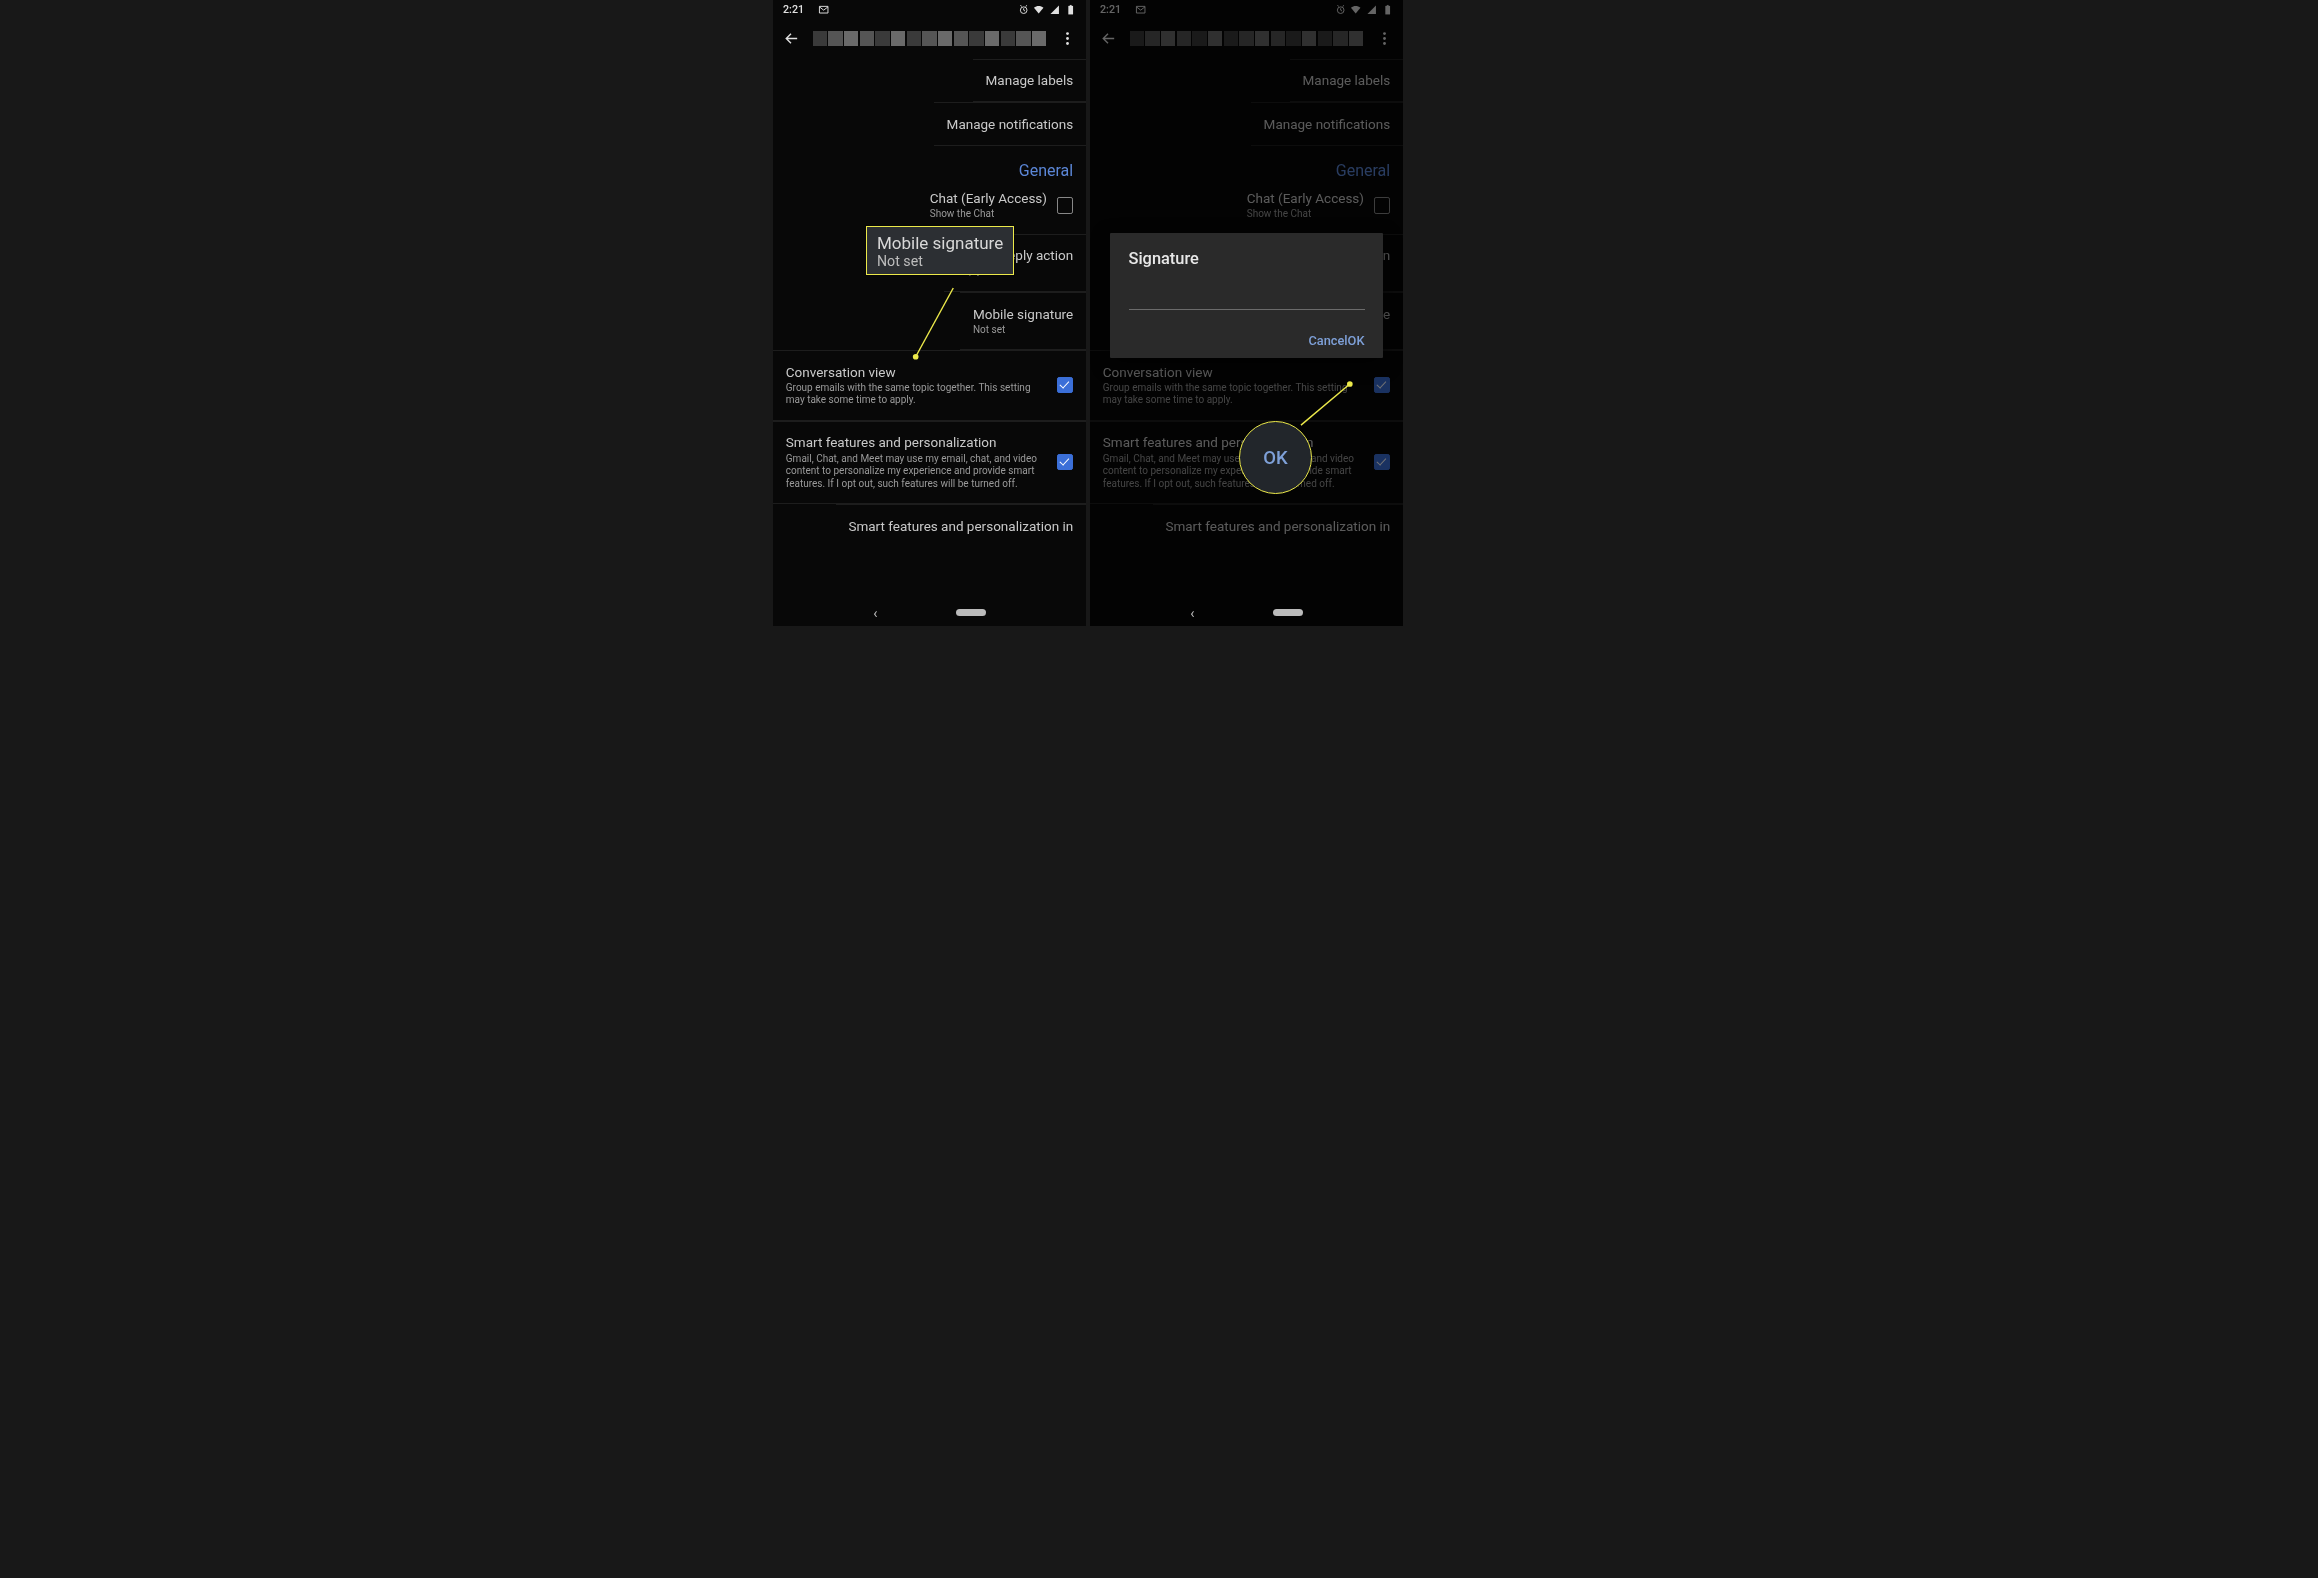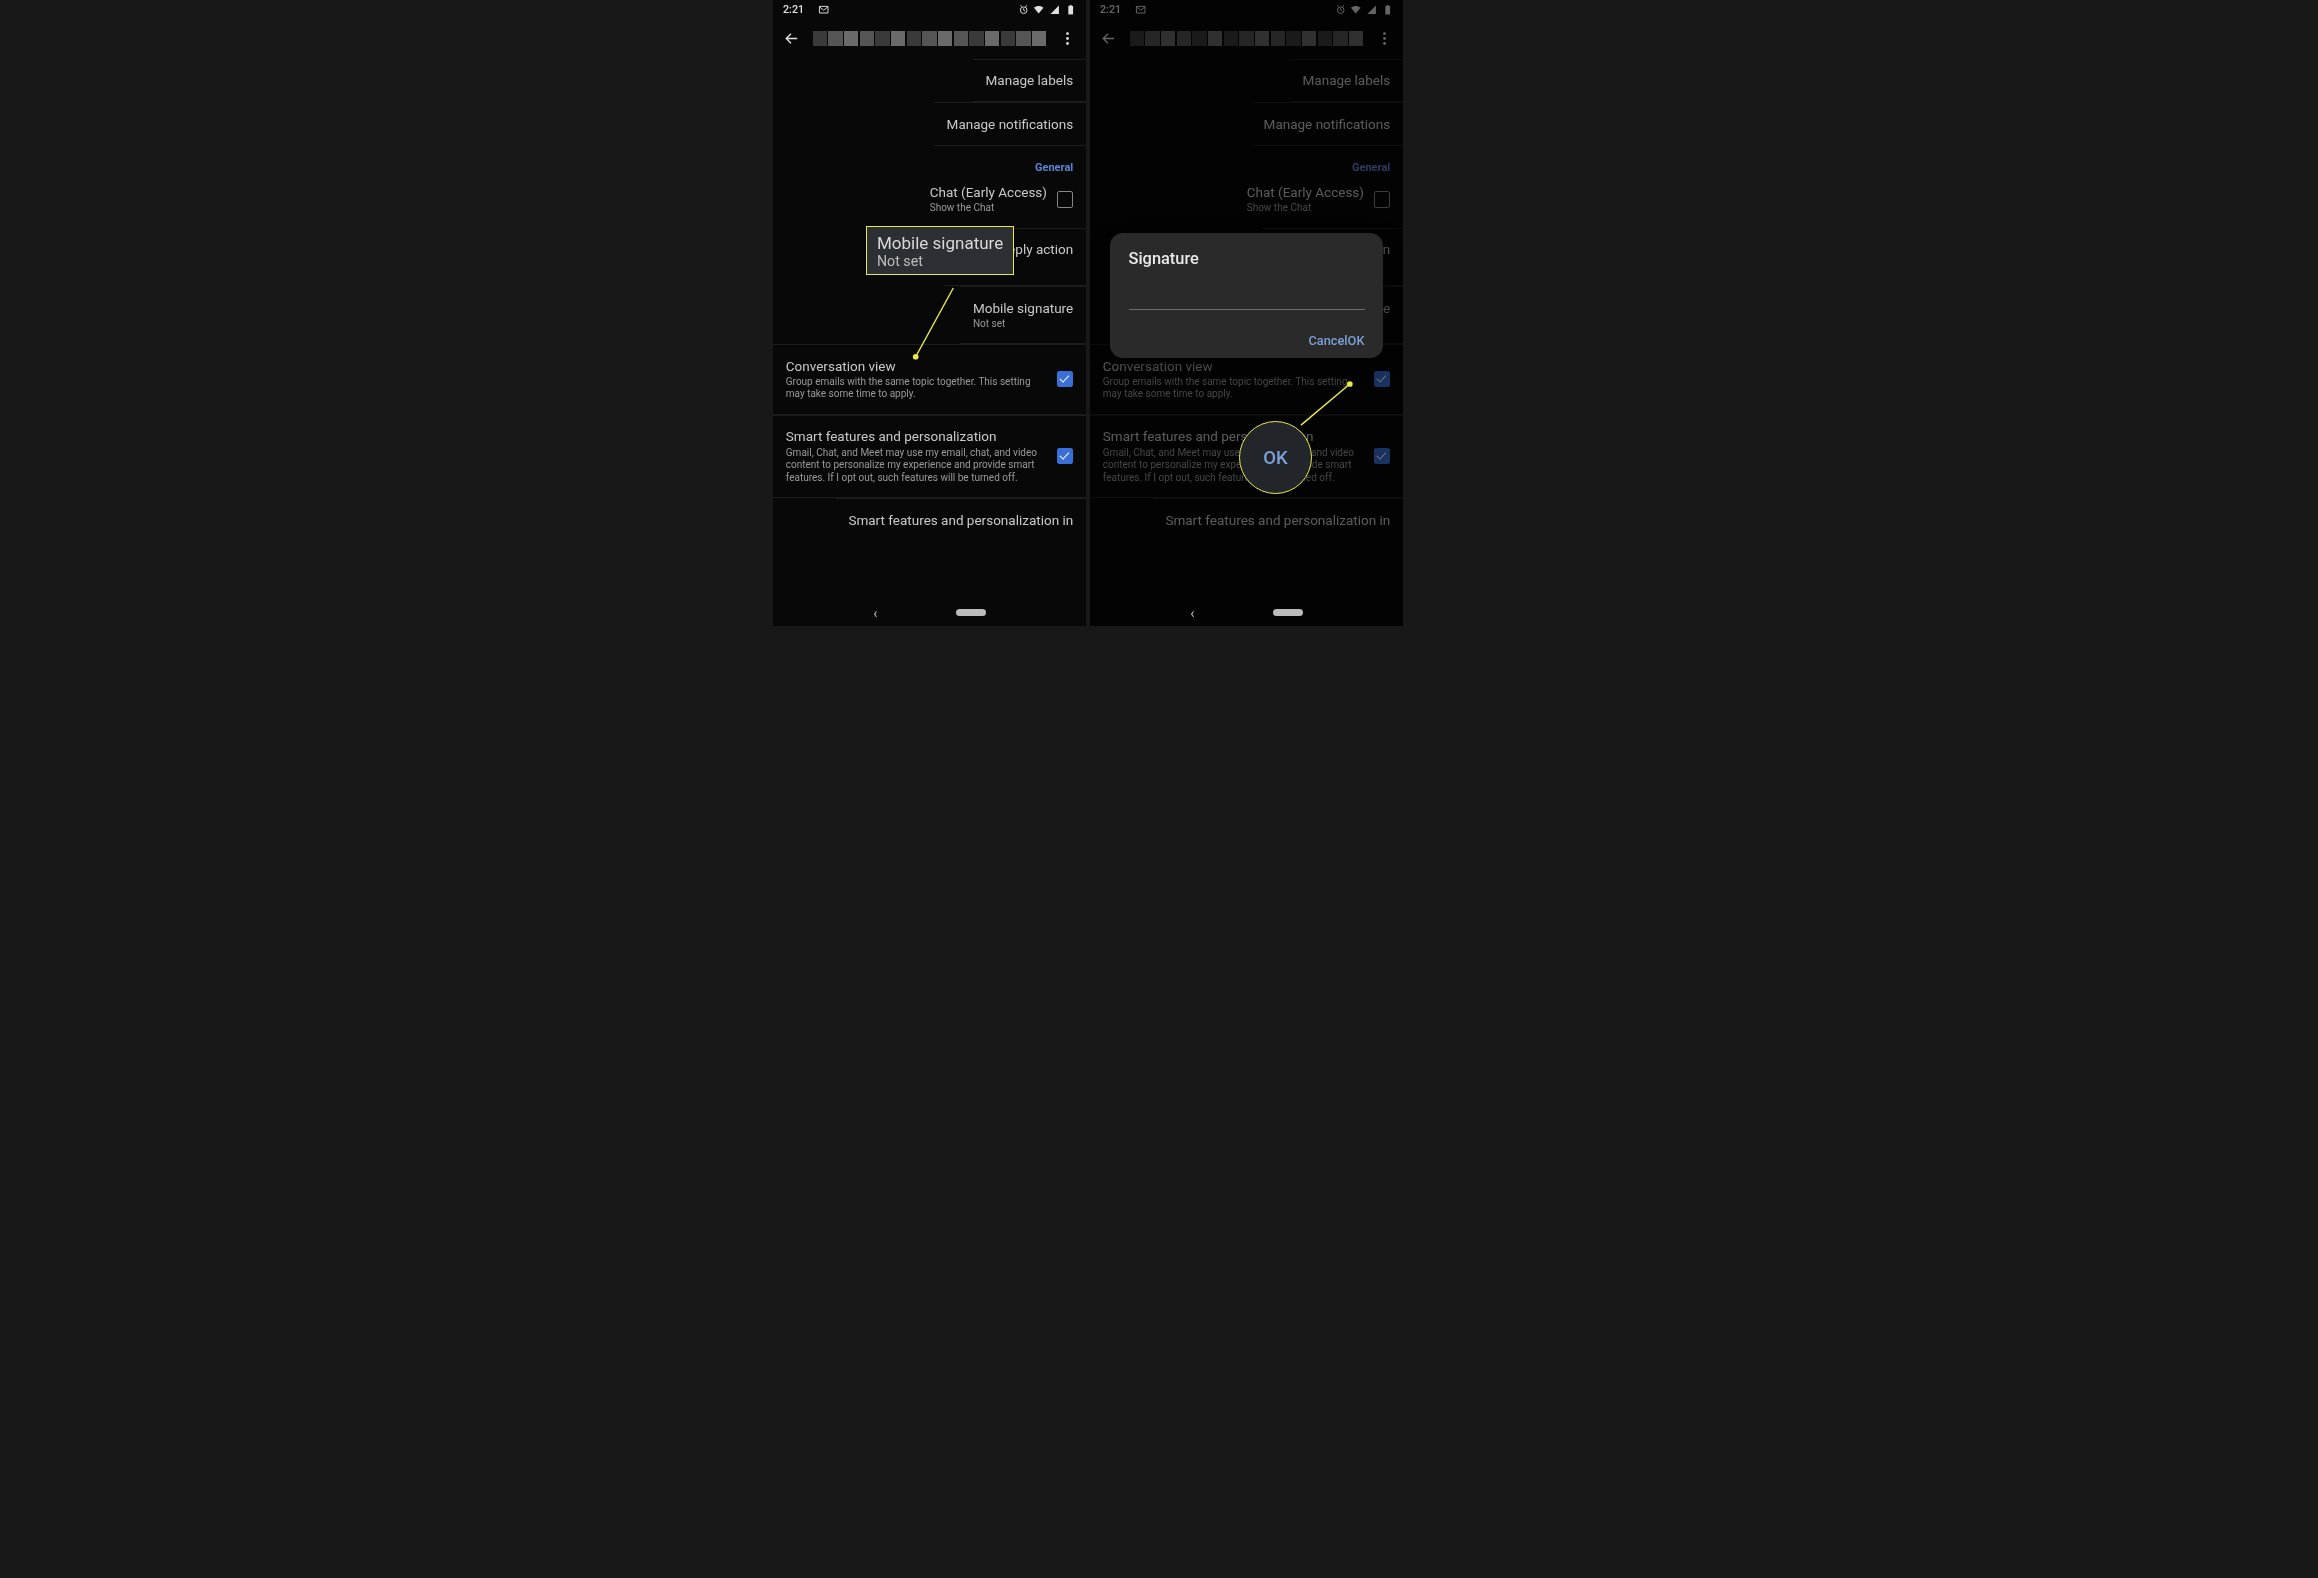--- a/index.html
+++ b/index.html
@@ -18,31 +18,31 @@
   .pixelate span{flex:1;background:#555;}
   .pixelate span:nth-child(odd){background:#3a3a3a;}
   .pixelate span:nth-child(3n){background:#6a6a6a;}
   .appbar .more{width:17px;height:17px;fill:#e0e0e0;}
   .list{display:flex;flex-direction:column;align-items:flex-end;}
   .row{padding:12.8px 12.8px;border-top:0.7px solid #1d1d1d;border-bottom:0.7px solid #1d1d1d;display:flex;align-items:center;justify-content:space-between;gap:10px;}
   .row.noborder{border:none;}
   .row .texts{display:flex;flex-direction:column;gap:2.1px;flex:1;min-width:0;}
   .row .title{color:#c9c9c9;font-size:13.5px;}
   .row .sub{color:#9a9a9a;font-size:10px;line-height:1.25;}
-  .section-header{color:#5b86d6;font-size:11px;font-weight:700;padding:15.6px 12.8px 7.1px;}
+  .section-header{color:#5b86d6;font-size:16px;font-weight:400;padding:15.6px 12.8px 7.1px;}
   .checkbox{width:14.2px;height:14.2px;border:1.4px solid #888;border-radius:2.1px;flex:0 0 auto;}
   .checkbox.checked{background:#3b6fd8;border-color:#3b6fd8;position:relative;}
   .checkbox.checked::after{content:"";position:absolute;left:3.6px;top:0.7px;width:3.6px;height:7.8px;border:solid #fff;border-width:0 1.8px 1.8px 0;transform:rotate(43deg);}
   .navbar{position:absolute;bottom:0;left:0;right:0;height:27px;display:flex;align-items:center;justify-content:center;gap:78px;}
   .navbar .nbtn{color:#bbb;font-size:14.2px;}
   .navbar .pill{width:30px;height:7.1px;background:#bbb;border-radius:4.3px;}
 
   
   .dim-overlay{position:absolute;inset:0;background:rgba(0,0,0,0.55);}
-  .dialog{position:absolute;left:20px;right:20px;top:233px;background:#2a2a2a;border-radius:13px;padding:15.6px 18.5px 10px;box-shadow:0 5.7px 17px rgba(0,0,0,.6);}
+  .dialog{position:absolute;left:20px;right:20px;top:233px;background:#2a2a2a;border-radius:1px;padding:15.6px 18.5px 10px;box-shadow:0 5.7px 17px rgba(0,0,0,.6);}
   .dialog h2{margin:0 0 27px;color:#e8e8e8;font-size:16.4px;font-weight:500;}
   .dialog .input-line{border-bottom:0.7px solid #6b6b6b;height:14.2px;margin:0 0 23px;}
   .dialog .actions{display:flex;justify-content:flex-end;}
   .dialog .actions span{color:#7ea0d8;font-size:12.8px;font-weight:500;}
 
   
   .callout-box{position:absolute;border:1.4px solid #ece94a;background:#2c2f33;padding:5.7px 10px;box-shadow:0 0 0 0.7px rgba(0,0,0,.4);}
   .callout-box .t{color:#d8d8d8;font-size:17px;}
   .callout-box .s{color:#bdbdbd;font-size:14.2px;}
   .callout-circle{position:absolute;width:71px;height:71px;border:1.4px solid #ece94a;border-radius:50%;background:#22262b;display:flex;align-items:center;justify-content:center;}

